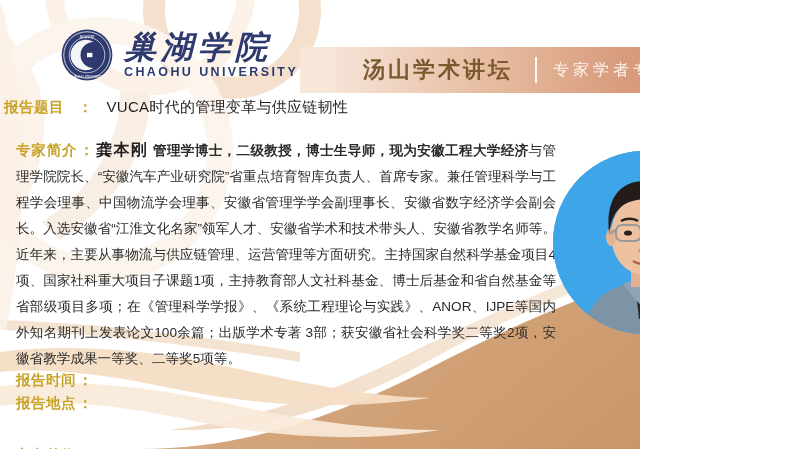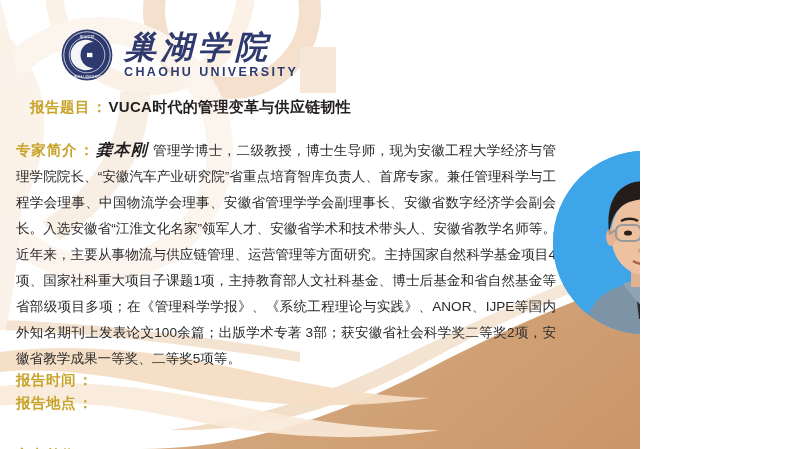--- a/index.html
+++ b/index.html
@@ -95,52 +95,51 @@
   .label {
     color: #c8a32a;
     font-size: 14.5px;
     font-weight: bold;
     letter-spacing: .5px;
   }
   .colon { color: #c8a32a; font-size: 14.5px; font-weight: bold; padding: 0 2px; }
   .value {
     color: #231f20;
     font-size: 15px;
-    font-weight: bold;
+    font-weight: normal;
     letter-spacing: .3px;
   }
 
-  #row-title { left: 30px; top: 98px; }
+  #row-title { left: 4px; top: 98px; gap: 12px; }
   #row-time  { left: 16px; top: 371px; }
   #row-place { left: 16px; top: 394px; }
   #row-host  { left: 16px; top: 446px; }
 
   
   #bio-block {
     position: absolute;
     left: 16px;
     top: 137px;
     width: 540px;
   }
   .bio-name {
     color: #231f20;
     font-size: 16px;
     font-weight: bold;
     letter-spacing: 1px;
     margin-right: 5px;
-    font-style: italic;
   }
   .bio-text {
     color: #2b2b2b;
     font-size: 13.6px;
     line-height: 26px;
     text-align: justify;
     text-justify: inter-ideograph;
   }
-  .bio-first-line { display: inline; }
+  .bio-first-line { display: inline; font-weight: bold; }
 
   
   .portrait {
     position: absolute;
     left: 553px;
     top: 151px;
     width: 183px;
     height: 183px;
     border-radius: 50%;
     overflow: hidden;
@@ -202,20 +201,25 @@
       <rect x="50" y="46" width="10" height="8" fill="#ffffff"></rect>
       <text x="50" y="18" font-size="7" fill="#ffffff" text-anchor="middle" font-family="Liberation Serif, serif">巢湖学院</text>
       <text x="50" y="92" font-size="6" fill="#ffffff" text-anchor="middle" font-family="Liberation Sans, sans-serif">CHAOHU UNIVERSITY</text>
     </svg>
     <div class="logo-text">
       <div class="logo-cn">巢湖学院</div>
       <div class="logo-en">CHAOHU UNIVERSITY</div>
     </div>
   </div>
 
+  <div class="banner">
+    <span class="banner-main">汤山学术讲坛</span>
+    <span class="banner-sep"></span>
+    <span class="banner-sub">专家学者专场</span>
+  </div>
 
   <div class="row" id="row-title">
     <span class="label">报告题目</span>
     <span class="colon">：</span>
     <span class="value">VUCA时代的管理变革与供应链韧性</span>
   </div>
 
   <div id="bio-block">
     <div class="bio-text">
       <span class="label">专家简介</span><span class="colon">：</span><span class="bio-name">龚本刚</span><span class="bio-first-line">管理学博士，二级教授，博士生导师，现为安徽工程大学经济</span><span>与管理学院院长、“安徽汽车产业研究院”省重点培育智库负责人、首席专家。兼任管理科学与工程学会理事、中国物流学会理事、安徽省管理学学会副理事长、安徽省数字经济学会副会长。入选安徽省“江淮文化名家”领军人才、安徽省学术和技术带头人、安徽省教学名师等。近年来，主要从事物流与供应链管理、运营管理等方面研究。主持国家自然科学基金项目4项、国家社科重大项目子课题1项，主持教育部人文社科基金、博士后基金和省自然基金等省部级项目多项；在《管理科学学报》、《系统工程理论与实践》、ANOR、IJPE等国内外知名期刊上发表论文100余篇；出版学术专著 3部；获安徽省社会科学奖二等奖2项，安徽省教学成果一等奖、二等奖5项等。</span>

